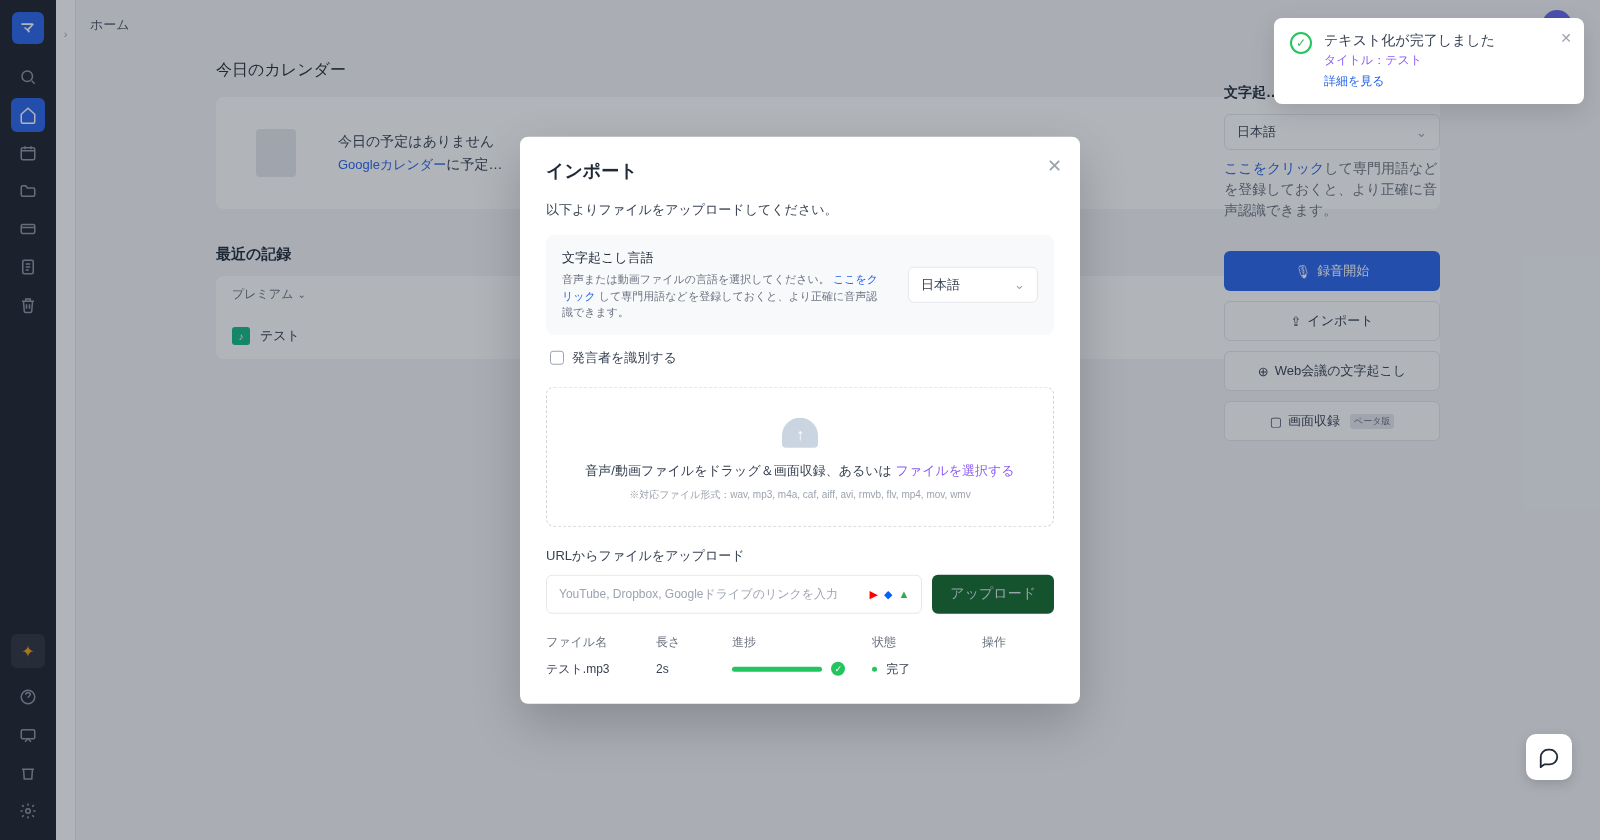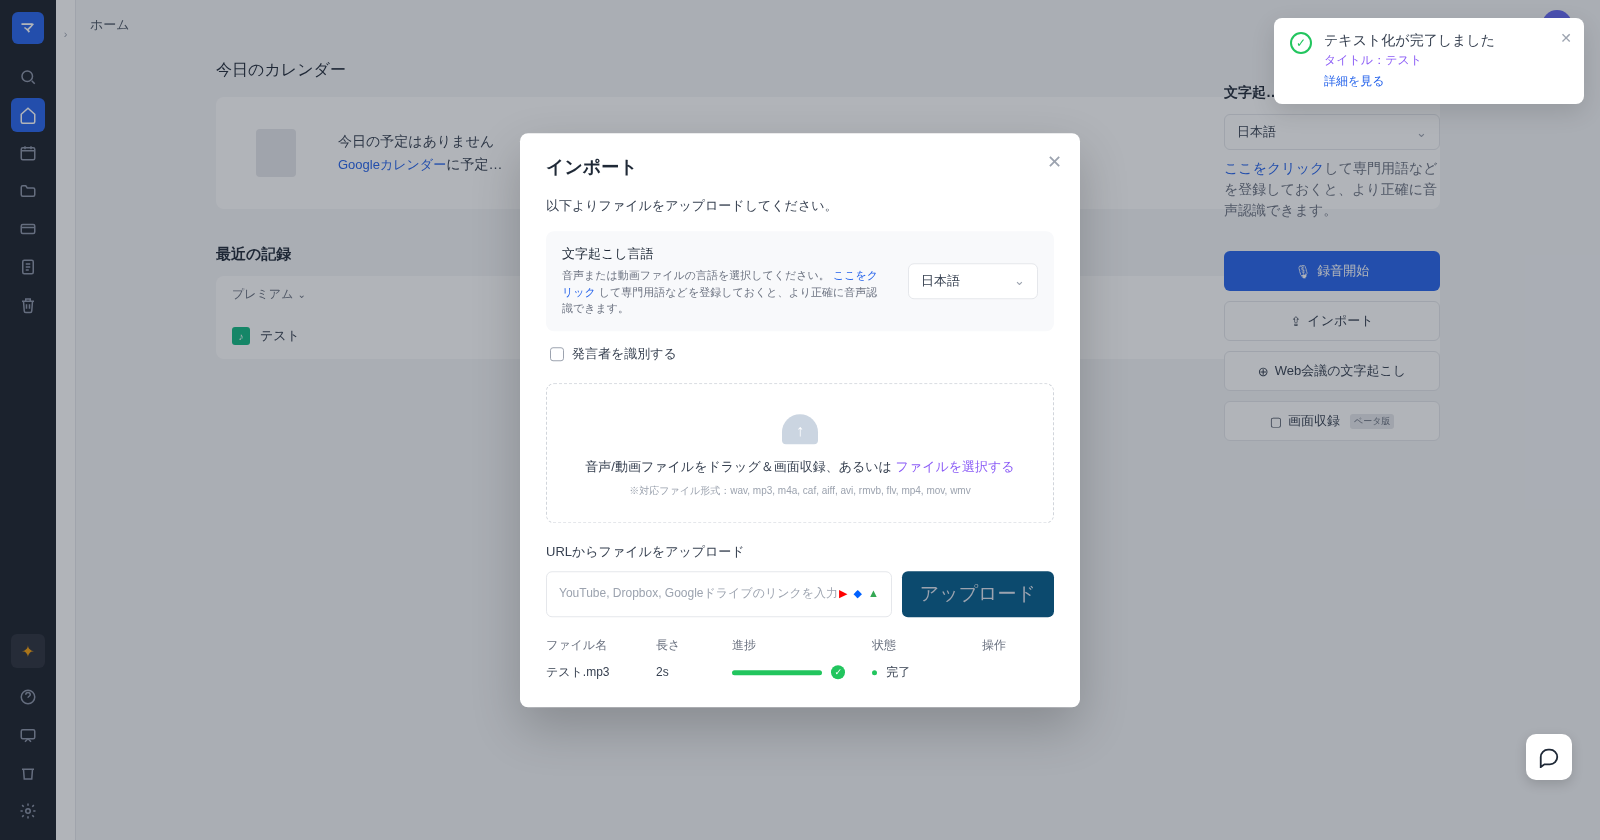--- a/index.html
+++ b/index.html
@@ -61,21 +61,21 @@
 .cloud{width:36px;height:30px;margin:0 auto 14px;background:#cbd5e1;border-radius:18px 18px 4px 4px;position:relative}
 .cloud::after{content:"↑";position:absolute;left:50%;top:50%;transform:translate(-50%,-40%);color:#fff;font-weight:bold}
 .drop-text{font-size:13px;color:#374151}
 .drop-text .link{color:#8b5cf6}
 .drop-formats{font-size:10px;color:#9ca3af;margin-top:8px}
 .url-label{font-size:13px;color:#374151;margin-bottom:10px}
 .url-row{display:flex;gap:10px;margin-bottom:20px}
 .url-input{flex:1;border:1px solid #e5e7eb;border-radius:6px;padding:10px 12px;display:flex;align-items:center;justify-content:space-between;font-size:12px;color:#9ca3af}
 .url-icons{display:flex;gap:6px;font-size:11px}
 .yt{color:#ff0000}.dbx{color:#0061ff}.gd{color:#34a853}
-.upload-btn{padding:10px 18px;background:#0c4a6e;color:#9ca3af;border-radius:6px;font-size:19px}
+.upload-btn{padding:10px 18px;background:#14532d;color:#9ca3af;border-radius:6px;font-size:14px}
 .file-table{width:100%;font-size:12px}
 .file-head{display:flex;color:#6b7280;margin-bottom:10px}
 .file-row{display:flex;color:#374151;align-items:center}
 .col-name{width:110px}.col-len{width:76px}.col-prog{width:140px}.col-state{width:110px}.col-act{flex:1}
 .prog-bar{width:90px;height:5px;background:#22c55e;border-radius:3px;display:inline-block;vertical-align:middle}
 .prog-check{display:inline-flex;width:14px;height:14px;background:#22c55e;border-radius:50%;color:#fff;align-items:center;justify-content:center;font-size:9px;margin-left:6px;vertical-align:middle}
 .state-dot{width:5px;height:5px;background:#22c55e;border-radius:50%;display:inline-block;margin-right:6px;vertical-align:middle}
 .toast{position:absolute;right:16px;top:18px;width:310px;background:#fff;border-radius:8px;box-shadow:0 8px 24px rgba(0,0,0,.12);padding:14px 16px;display:flex;gap:12px}
 .toast-icon{width:22px;height:22px;border:2px solid #22c55e;border-radius:50%;display:flex;align-items:center;justify-content:center;color:#22c55e;font-size:12px;flex-shrink:0}
 .toast-title{font-size:14px;color:#374151;font-weight:500}

